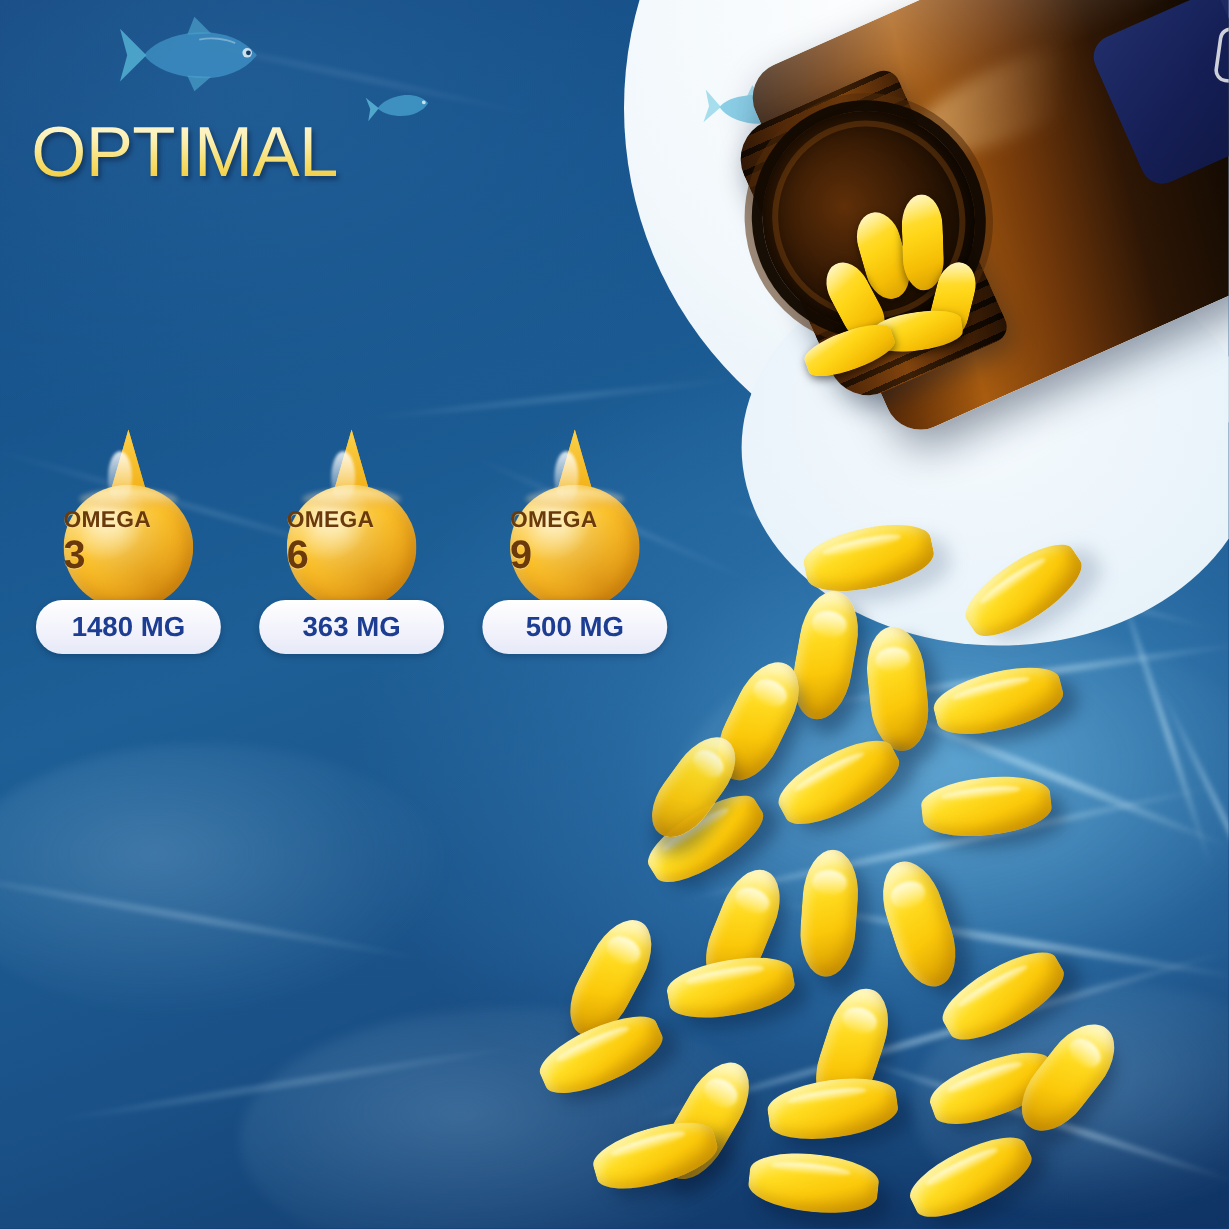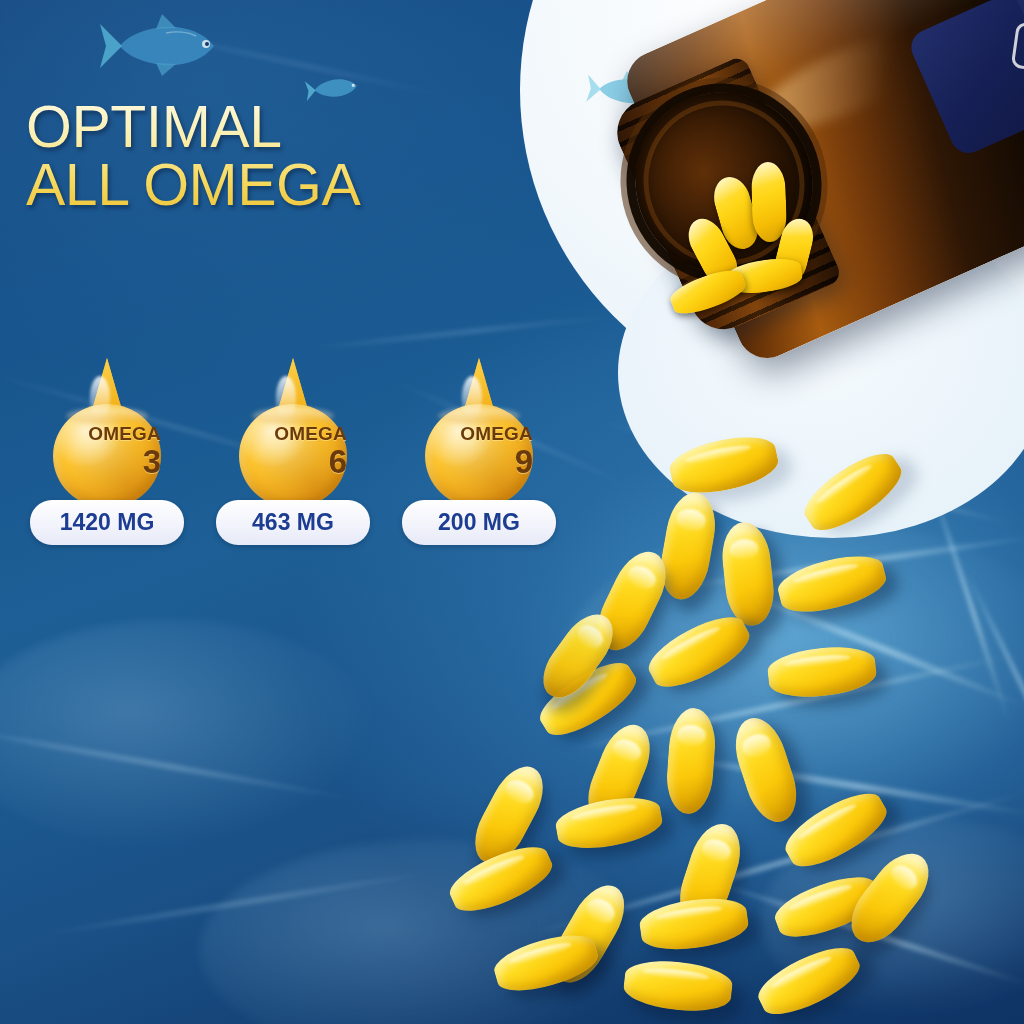--- a/index.html
+++ b/index.html
@@ -97,21 +97,21 @@
     filter:blur(1.5px);
   }
   .drop-band {
     position:absolute; left:12%; top:50px; width:76%; height:16px;
     border-radius:50%;
     background:linear-gradient(180deg, rgba(255,255,255,.45), rgba(215,140,20,.25));
     filter:blur(2px);
   }
   .drop-text {
     position:absolute; left:0; right:0; top:66px;
-    text-align:right; color:#6b3a0c;
+    text-align:left; color:#6b3a0c;
     text-shadow:0 1px 0 rgba(255,235,160,.55);
   }
   .drop-label { font-size:19px; font-weight:bold; letter-spacing:.2px; line-height:1; }
   .drop-num { font-size:33px; font-weight:bold; line-height:1.05; margin-top:2px; }
 
   .mg-pill {
     position:absolute; left:50%; transform:translateX(-50%);
     top:142px;
     min-width:154px; padding:9px 14px;
     background:linear-gradient(180deg,#ffffff 0%,#f1f2fb 60%,#e6e9f7 100%);
@@ -335,69 +335,68 @@
     <div class="cap" style="left:774px; top:884px; width:106px; height:46px; transform:rotate(-20deg);"></div>
     <div class="cap" style="left:866px; top:846px; width:48px; height:104px; transform:rotate(38deg);"></div>
     <div class="cap" style="left:494px; top:940px; width:104px; height:46px; transform:rotate(-16deg);"></div>
     <div class="cap" style="left:624px; top:962px; width:108px; height:48px; transform:rotate(6deg);"></div>
     <div class="cap" style="left:756px; top:958px; width:106px; height:46px; transform:rotate(-26deg);"></div>
     <div class="cap" style="left:556px; top:608px; width:44px; height:96px; transform:rotate(36deg); opacity:.96;"></div>
   </div>
 
   <div id="headline">
     <span class="hl">OPTIMAL</span>
-    <span class="hl">ALL OMEGA</span>
   </div>
 
   <div id="badges">
 
     <div class="badge" id="badge-0">
       <div class="drop-wrap">
         <div class="drop">
           <div class="drop-tip"></div>
           <div class="drop-bulb"></div>
           <div class="drop-hl"></div>
           <div class="drop-band"></div>
           <div class="drop-text">
             <div class="drop-label">OMEGA</div>
             <div class="drop-num">3</div>
           </div>
         </div>
       </div>
-      <div class="mg-pill">1420 MG</div>
+      <div class="mg-pill">1480 MG</div>
     </div>
 
     <div class="badge" id="badge-1">
       <div class="drop-wrap">
         <div class="drop">
           <div class="drop-tip"></div>
           <div class="drop-bulb"></div>
           <div class="drop-hl"></div>
           <div class="drop-band"></div>
           <div class="drop-text">
             <div class="drop-label">OMEGA</div>
             <div class="drop-num">6</div>
           </div>
         </div>
       </div>
-      <div class="mg-pill">463 MG</div>
+      <div class="mg-pill">363 MG</div>
     </div>
 
     <div class="badge" id="badge-2">
       <div class="drop-wrap">
         <div class="drop">
           <div class="drop-tip"></div>
           <div class="drop-bulb"></div>
           <div class="drop-hl"></div>
           <div class="drop-band"></div>
           <div class="drop-text">
             <div class="drop-label">OMEGA</div>
             <div class="drop-num">9</div>
           </div>
         </div>
       </div>
-      <div class="mg-pill">200 MG</div>
+      <div class="mg-pill">500 MG</div>
     </div>
 
   </div>
 
 
 </div>
 
 </body></html>

